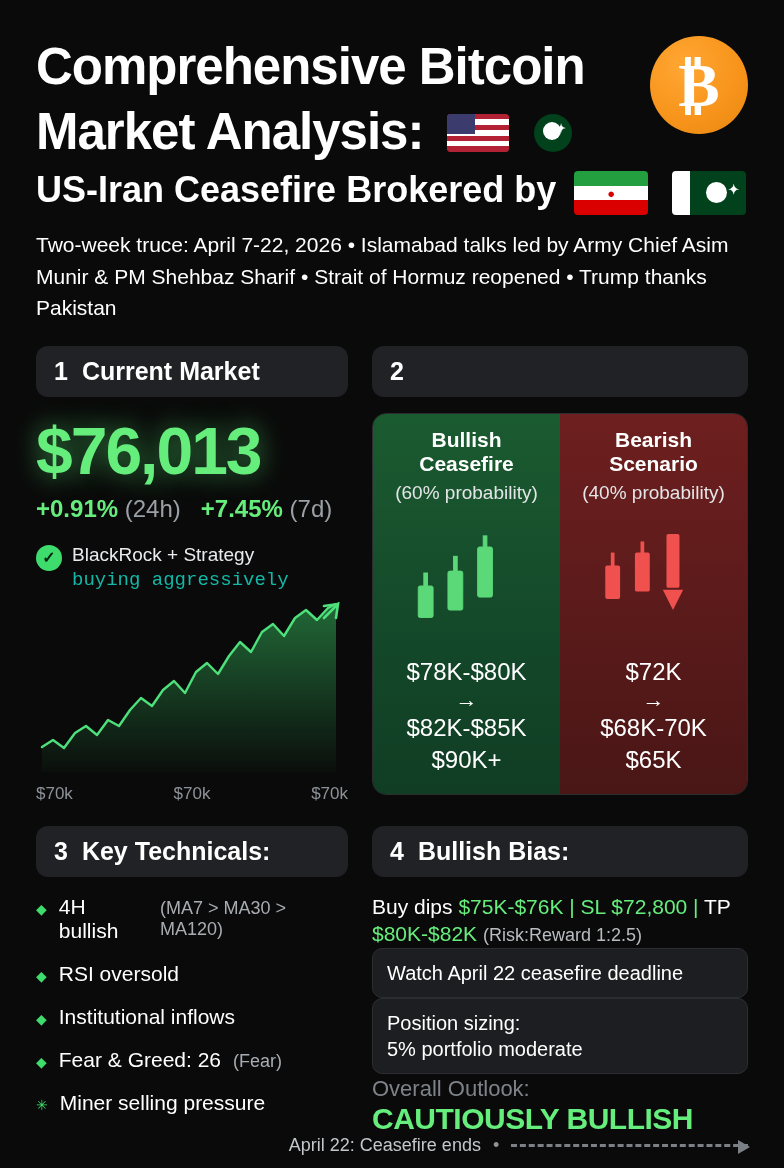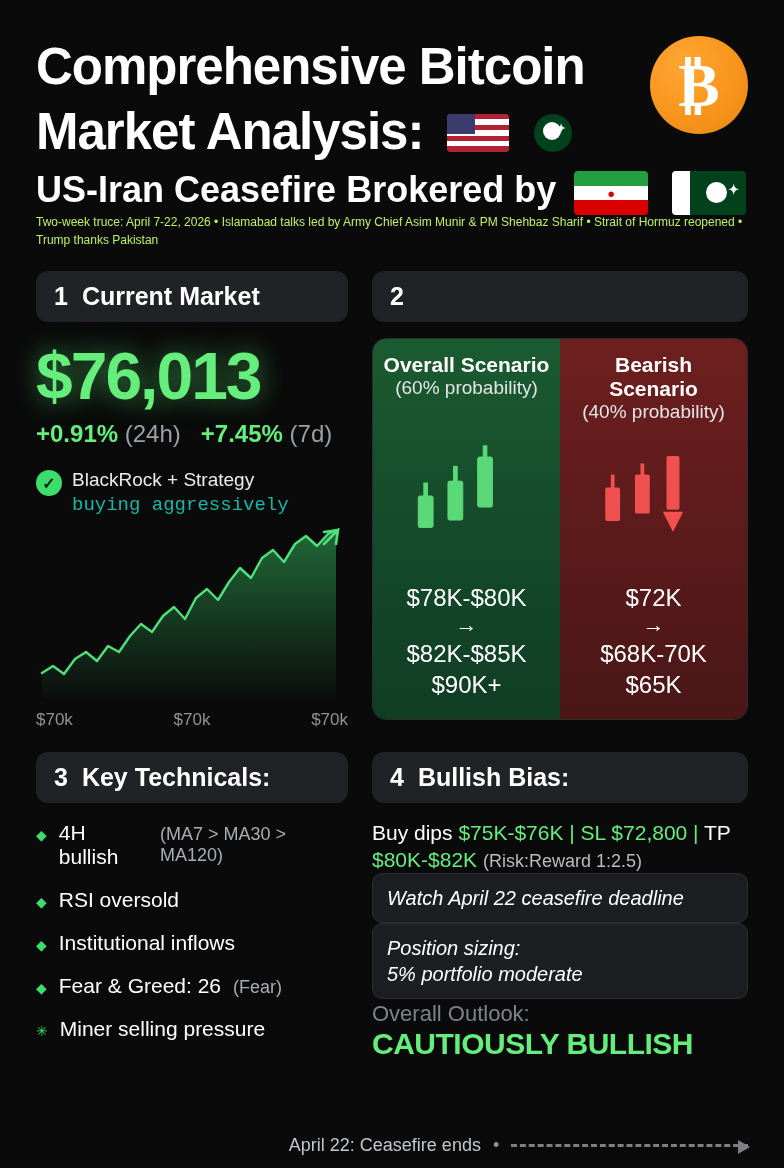--- a/index.html
+++ b/index.html
@@ -52,22 +52,22 @@
     width: 98px; height: 98px; border-radius: 50%;
     background: radial-gradient(circle at 35% 30%, #ffa733, #f7931a 60%, #e5860d);
     display:flex; align-items:center; justify-content:center;
     font-size: 62px; font-weight:bold; color:#fff;
     font-family: "Liberation Serif", serif;
   }
   h2.sub-title {
     font-size: 36px; font-weight: bold; color:#ffffff; margin-top: 4px; white-space: nowrap;
   }
   p.lede {
-    margin-top: 0;
-    font-size: 12px; line-height: 1.5; color: #bef264; max-width: 712px;
+    margin-top: 16px;
+    font-size: 21px; line-height: 1.5; color: #ffffff; max-width: 712px;
   }
 
   
   .grid { display: grid; grid-template-columns: 312px 376px; gap: 24px; margin-top: 22px; }
 
   .section-header {
     display:flex; align-items:center; gap: 14px;
     background: #212225;
     border-radius: 12px;
     padding: 11px 18px;
@@ -102,40 +102,40 @@
     margin-top: 16px;
     display: grid; grid-template-columns: 1fr 1fr;
     border-radius: 14px; overflow: hidden;
     border: 1px solid #2b2d31;
     height: 382px;
   }
   .scen { padding: 14px 10px 18px; display:flex; flex-direction:column; }
   .scen.bull { background: linear-gradient(180deg,#1b5b30,#14492a 55%, #103d24); }
   .scen.bear { background: linear-gradient(180deg,#6e1f1f,#5a1a1a 55%, #4a1616); }
   .scen-title { font-size: 21px; font-weight: bold; text-align:center; color:#fff; }
-  .scen-prob { font-size: 19px; text-align:center; color:#e3e5e7; margin-top: 0; }
+  .scen-prob { font-size: 19px; text-align:center; color:#e3e5e7; margin-top: 6px; }
   .candles { flex:1; position:relative; }
   .candles svg { position:absolute; inset:0; width:100%; height:100%; }
   .targets { text-align:center; font-size: 24px; font-weight: normal; line-height: 1.32; color:#ffffff; }
   .arrow { font-size: 22px; display:block; line-height: 1.1; }
 
   
   .tech-list { margin-top: 18px; display:flex; flex-direction:column; gap: 19px; }
   .tech-item { display:flex; align-items:baseline; gap: 12px; font-size: 21px; color:#ffffff; }
   .diamond { color:#3ddc6d; font-size: 14px; line-height: 1; }
   .tech-item .dim { color:#a8adb3; font-size: 18px; }
 
   
   .bias-block { margin-top: 16px; display:flex; flex-direction:column; }
   .bias-line { font-size: 21px; line-height: 1.3; color:#ffffff; }
   .bias-line .g { color:#66ee7d; }
   .bias-line .dim { color:#b9bcc0; font-size: 18px; }
   .bias-card {
     background:#1d1e21; border:1px solid #2b2d31; border-radius: 10px;
-    padding: 11px 14px; font-size: 20px; color:#ffffff; line-height:1.3;font-style:italic;
+    padding: 11px 14px; font-size: 20px; color:#ffffff; line-height:1.3;
   }
   .overall-label { font-size: 22px; color:#7e838a; margin-top: 2px; }
   .overall-val { font-size: 30px; font-weight: bold; color:#66ee7d; letter-spacing:-0.5px; }
 
   
   .footer {
     position:absolute; left:4px; right:0; bottom: 0; height: 46px;
     display:flex; align-items:center; gap: 12px; padding: 0 36px;
     font-size: 18px; color:#c3c7cb;
   }
@@ -230,21 +230,21 @@
     </div>
 
     <div>
       <div class="section-header">
         <span class="num">2</span>
       </div>
 
       <div class="scenarios">
 
         <div class="scen bull">
-          <div class="scen-title">Overall Scenario</div>
+          <div class="scen-title">Bullish Ceasefire</div>
           <div class="scen-prob">(60% probability)</div>
           <div class="candles">
             <svg viewBox="0 0 180 120" preserveAspectRatio="xMidYMid meet">
               <g stroke="#5bd878" fill="#5bd878">
                 <rect x="44" y="52" width="4" height="16"></rect>
                 <rect x="38" y="66" width="16" height="34" rx="2"></rect>
                 <rect x="76" y="34" width="4" height="18"></rect>
                 <rect x="70" y="50" width="16" height="42" rx="2"></rect>
                 <rect x="108" y="12" width="4" height="14"></rect>
                 <rect x="102" y="24" width="16" height="54" rx="2"></rect>

